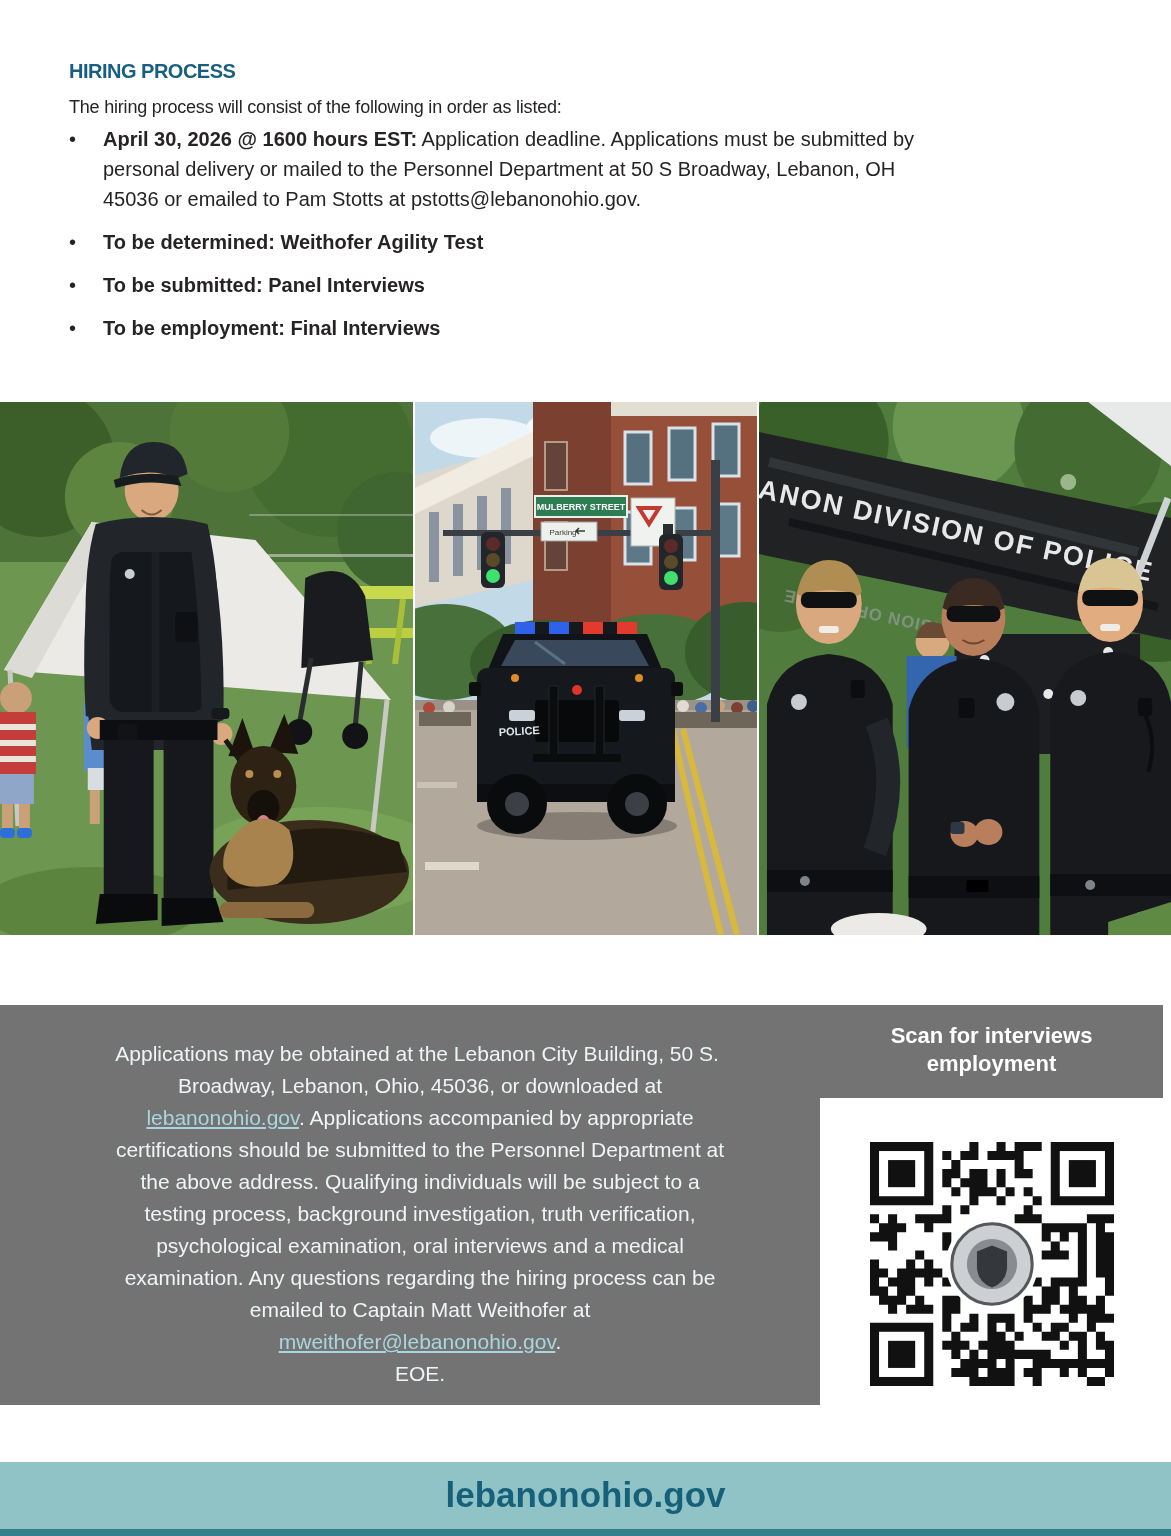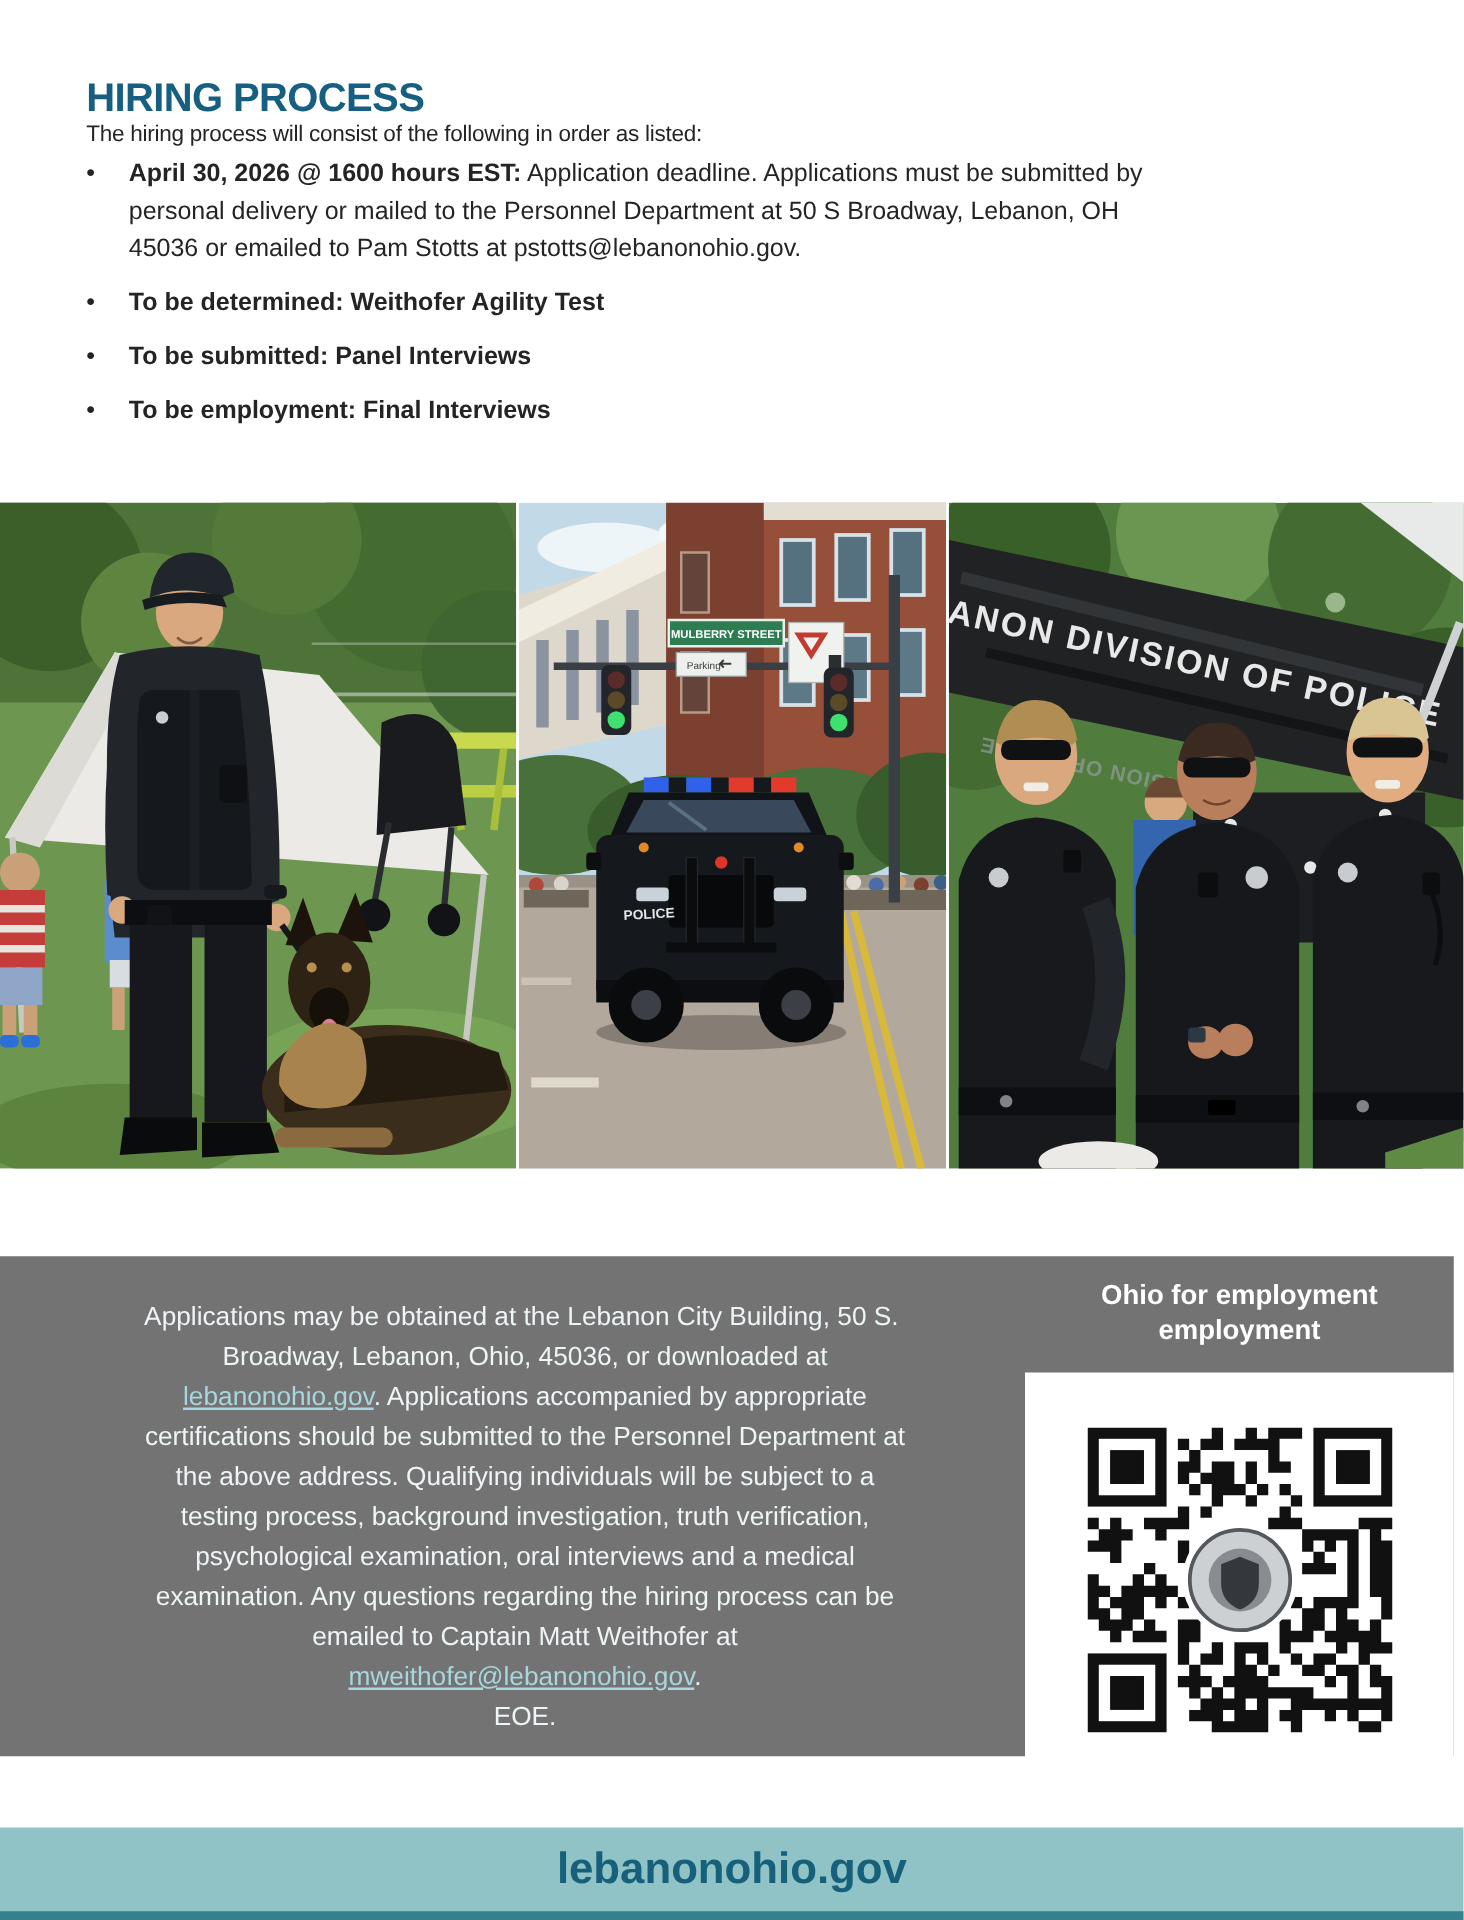--- a/index.html
+++ b/index.html
@@ -3,21 +3,21 @@
 <meta charset="utf-8">
 <style>
   html,body{margin:0;padding:0;background:#ffffff;}
   .page{
     position:relative;width:1171px;height:1536px;background:#ffffff;overflow:hidden;
     font-family:"Liberation Sans", sans-serif;color:#262324;
   }
   
   .hiring-title{
     position:absolute;left:69px;top:60px;margin:0;
-    font-size:32px;font-weight:800;letter-spacing:-0.5px;color:#175F80;
+    font-size:20px;font-weight:800;letter-spacing:-0.5px;color:#175F80;
   }
   .hiring-intro{
     position:absolute;left:69px;top:97px;margin:0;
     font-size:18px;letter-spacing:-0.2px;color:#262324;
   }
   .bullets{position:absolute;left:69px;top:124px;width:914px;}
   .bullet{display:flex;font-size:20px;line-height:30px;color:#262324;}
   .bullet + .bullet{margin-top:13px;}
   .bullet .dot{width:34px;flex:0 0 34px;}
   .bullet .btext{width:840px;}
@@ -325,21 +325,21 @@
         <polygon points="350,520 413,500 413,533 350,533" fill="#5f8a44"></polygon>
       </svg>
     </figure>
   </div>
 
   <section class="appbox">
     <p class="apptext"><span>Applications may be obtained at the Lebanon City Building, 50 S.&nbsp; Broadway, Lebanon, Ohio, 45036, or downloaded at </span><a class="boxlink">lebanonohio.gov</a><span>. Applications accompanied by appropriate certifications should be submitted to the Personnel Department at the above address. Qualifying individuals will be subject to a testing process, background investigation, truth verification, psychological examination, oral interviews and a medical examination. Any questions regarding the hiring process can be emailed to Captain Matt Weithofer at </span><a class="boxlink">mweithofer@lebanonohio.gov</a><span>.</span><span class="eoe">EOE.</span></p>
   </section>
 
   <div class="qrheading">
-    <div>Ohio for employment</div>
+    <div>Scan for interviews</div>
     <div>employment</div>
   </div>
   <div class="qrpanel">
     <svg id="qr-svg" width="244" height="244" viewBox="0 0 243 243">
         <path d="M99,0h9v9h-9zM126,0h9v9h-9zM144,0h9v9h-9zM153,0h9v9h-9zM162,0h9v9h-9zM72,9h9v9h-9zM90,9h9v9h-9zM99,9h9v9h-9zM117,9h9v9h-9zM126,9h9v9h-9zM135,9h9v9h-9zM144,9h9v9h-9zM81,18h9v9h-9zM144,18h9v9h-9zM72,27h9v9h-9zM81,27h9v9h-9zM99,27h9v9h-9zM108,27h9v9h-9zM126,27h9v9h-9zM144,27h9v9h-9zM153,27h9v9h-9zM72,36h9v9h-9zM90,36h9v9h-9zM99,36h9v9h-9zM108,36h9v9h-9zM126,36h9v9h-9zM81,45h9v9h-9zM99,45h9v9h-9zM108,45h9v9h-9zM117,45h9v9h-9zM135,45h9v9h-9zM153,45h9v9h-9zM99,54h9v9h-9zM126,54h9v9h-9zM162,54h9v9h-9zM72,63h9v9h-9zM90,63h9v9h-9zM153,63h9v9h-9zM0,72h9v9h-9zM18,72h9v9h-9zM45,72h9v9h-9zM54,72h9v9h-9zM63,72h9v9h-9zM72,72h9v9h-9zM144,72h9v9h-9zM153,72h9v9h-9zM162,72h9v9h-9zM216,72h9v9h-9zM225,72h9v9h-9zM234,72h9v9h-9zM9,81h9v9h-9zM18,81h9v9h-9zM27,81h9v9h-9zM54,81h9v9h-9zM171,81h9v9h-9zM180,81h9v9h-9zM189,81h9v9h-9zM198,81h9v9h-9zM207,81h9v9h-9zM225,81h9v9h-9zM0,90h9v9h-9zM9,90h9v9h-9zM18,90h9v9h-9zM72,90h9v9h-9zM171,90h9v9h-9zM189,90h9v9h-9zM207,90h9v9h-9zM225,90h9v9h-9zM234,90h9v9h-9zM18,99h9v9h-9zM72,99h9v9h-9zM180,99h9v9h-9zM207,99h9v9h-9zM225,99h9v9h-9zM234,99h9v9h-9zM45,108h9v9h-9zM171,108h9v9h-9zM180,108h9v9h-9zM189,108h9v9h-9zM207,108h9v9h-9zM225,108h9v9h-9zM234,108h9v9h-9zM0,117h9v9h-9zM36,117h9v9h-9zM54,117h9v9h-9zM207,117h9v9h-9zM225,117h9v9h-9zM234,117h9v9h-9zM0,126h9v9h-9zM9,126h9v9h-9zM27,126h9v9h-9zM36,126h9v9h-9zM45,126h9v9h-9zM54,126h9v9h-9zM63,126h9v9h-9zM207,126h9v9h-9zM225,126h9v9h-9zM234,126h9v9h-9zM0,135h9v9h-9zM18,135h9v9h-9zM27,135h9v9h-9zM36,135h9v9h-9zM54,135h9v9h-9zM72,135h9v9h-9zM162,135h9v9h-9zM180,135h9v9h-9zM189,135h9v9h-9zM198,135h9v9h-9zM207,135h9v9h-9zM234,135h9v9h-9zM0,144h9v9h-9zM9,144h9v9h-9zM27,144h9v9h-9zM36,144h9v9h-9zM171,144h9v9h-9zM180,144h9v9h-9zM198,144h9v9h-9zM234,144h9v9h-9zM9,153h9v9h-9zM18,153h9v9h-9zM27,153h9v9h-9zM45,153h9v9h-9zM72,153h9v9h-9zM81,153h9v9h-9zM153,153h9v9h-9zM171,153h9v9h-9zM180,153h9v9h-9zM198,153h9v9h-9zM207,153h9v9h-9zM225,153h9v9h-9zM18,162h9v9h-9zM36,162h9v9h-9zM45,162h9v9h-9zM54,162h9v9h-9zM72,162h9v9h-9zM81,162h9v9h-9zM153,162h9v9h-9zM162,162h9v9h-9zM171,162h9v9h-9zM189,162h9v9h-9zM198,162h9v9h-9zM207,162h9v9h-9zM216,162h9v9h-9zM225,162h9v9h-9zM72,171h9v9h-9zM99,171h9v9h-9zM117,171h9v9h-9zM126,171h9v9h-9zM135,171h9v9h-9zM153,171h9v9h-9zM198,171h9v9h-9zM216,171h9v9h-9zM225,171h9v9h-9zM234,171h9v9h-9zM72,180h9v9h-9zM90,180h9v9h-9zM99,180h9v9h-9zM117,180h9v9h-9zM135,180h9v9h-9zM162,180h9v9h-9zM180,180h9v9h-9zM189,180h9v9h-9zM216,180h9v9h-9zM81,189h9v9h-9zM117,189h9v9h-9zM126,189h9v9h-9zM144,189h9v9h-9zM171,189h9v9h-9zM180,189h9v9h-9zM198,189h9v9h-9zM207,189h9v9h-9zM225,189h9v9h-9zM72,198h9v9h-9zM81,198h9v9h-9zM90,198h9v9h-9zM108,198h9v9h-9zM117,198h9v9h-9zM126,198h9v9h-9zM135,198h9v9h-9zM189,198h9v9h-9zM207,198h9v9h-9zM225,198h9v9h-9zM234,198h9v9h-9zM81,207h9v9h-9zM99,207h9v9h-9zM117,207h9v9h-9zM126,207h9v9h-9zM135,207h9v9h-9zM144,207h9v9h-9zM153,207h9v9h-9zM162,207h9v9h-9zM171,207h9v9h-9zM207,207h9v9h-9zM234,207h9v9h-9zM90,216h9v9h-9zM99,216h9v9h-9zM108,216h9v9h-9zM117,216h9v9h-9zM135,216h9v9h-9zM162,216h9v9h-9zM171,216h9v9h-9zM180,216h9v9h-9zM189,216h9v9h-9zM198,216h9v9h-9zM207,216h9v9h-9zM216,216h9v9h-9zM225,216h9v9h-9zM234,216h9v9h-9zM81,225h9v9h-9zM90,225h9v9h-9zM99,225h9v9h-9zM117,225h9v9h-9zM126,225h9v9h-9zM135,225h9v9h-9zM153,225h9v9h-9zM162,225h9v9h-9zM189,225h9v9h-9zM207,225h9v9h-9zM234,225h9v9h-9zM99,234h9v9h-9zM108,234h9v9h-9zM117,234h9v9h-9zM126,234h9v9h-9zM135,234h9v9h-9zM162,234h9v9h-9zM216,234h9v9h-9zM225,234h9v9h-9z" fill="#111111"></path>
         <g>
           <rect x="0" y="0" width="63" height="63" fill="#111111"></rect>
           <rect x="9" y="9" width="45" height="45" fill="#ffffff"></rect>
           <rect x="18" y="18" width="27" height="27" fill="#111111"></rect>
         </g>

